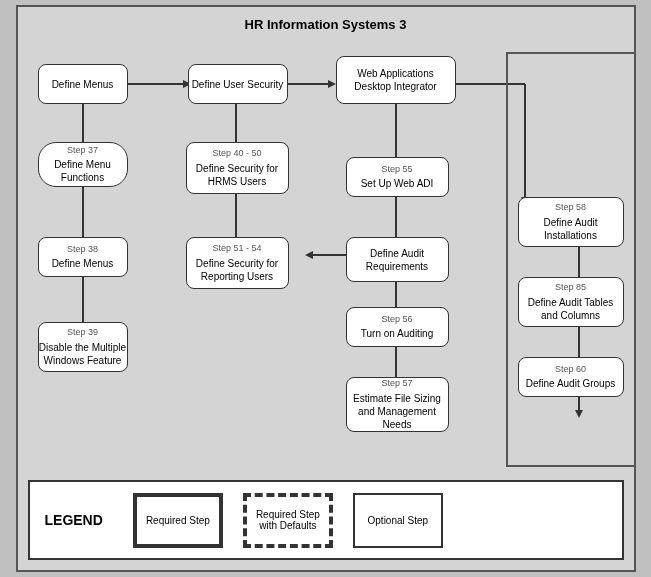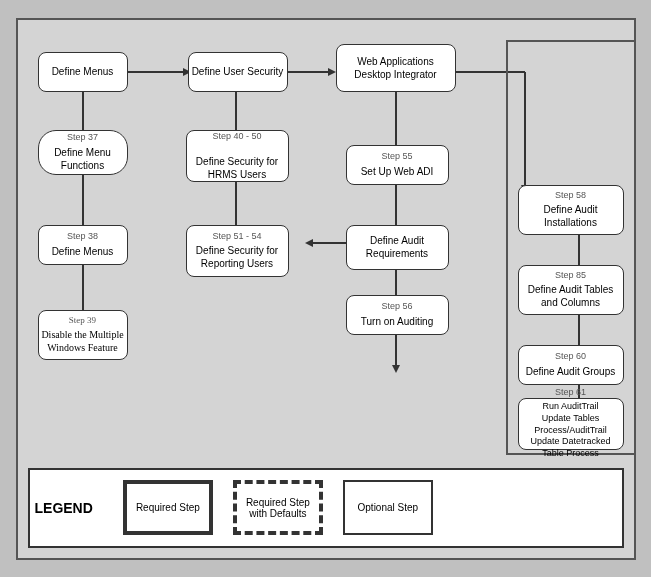--- a/index.html
+++ b/index.html
@@ -49,21 +49,21 @@
     .step-header {
       font-size: 9px;
       color: #555;
       margin-bottom: 2px;
     }
     
     .legend-area {
       background: white;
       border: 2px solid #333;
       margin-top: 8px;
-      padding: 10px 5px;
+      padding: 10px 15px;
       display: flex;
       align-items: center;
       gap: 20px;
       height: 80px;
     }
     .legend-title {
       font-size: 14px;
       font-weight: bold;
       margin-right: 10px;
     }
@@ -92,20 +92,21 @@
     }
     .outer-box {
       border: 2px solid #555;
       position: absolute;
     }
   </style>
 </head>
 <body>
 
 <div class="main-container">
+  <div class="diagram-title">HR Information Systems 3</div>
 
   <div class="diagram-area">
 
     <svg class="arrows-svg" xmlns="http://www.w3.org/2000/svg">
 
       <line x1="95" y1="42" x2="155" y2="42" stroke="#333" stroke-width="2"></line>
       <polygon points="155,38 163,42 155,46" fill="#333"></polygon>
 
       <line x1="258" y1="42" x2="300" y2="42" stroke="#333" stroke-width="2"></line>
       <polygon points="300,38 308,42 300,46" fill="#333"></polygon>
@@ -171,27 +172,27 @@
       <div class="step-header">Step 37</div>
       <div style="white-space:pre-line">Define Menu
 Functions</div>
     </div>
 
     <div class="box rounded" style="left:10px;top:195px;width:90px;height:40px;">
       <div class="step-header">Step 38</div>
       <div>Define Menus</div>
     </div>
 
-    <div class="box rounded" style="left:10px;top:280px;width:90px;height:50px;font-family:Liberation Serif, serif;">
+    <div class="box rounded" style="left:10px;top:280px;width:90px;height:50px;">
       <div class="step-header">Step 39</div>
       <div style="white-space:pre-line">Disable the Multiple
 Windows Feature</div>
     </div>
 
-    <div class="box rounded" style="left:158px;top:100px;width:103px;height:52px;justify-content:space-between;">
+    <div class="box rounded" style="left:158px;top:100px;width:103px;height:52px;">
       <div class="step-header">Step 40 - 50</div>
       <div style="white-space:pre-line">Define Security for
 HRMS Users</div>
     </div>
 
     <div class="box rounded" style="left:158px;top:195px;width:103px;height:52px;">
       <div class="step-header">Step 51 - 54</div>
       <div style="white-space:pre-line">Define Security for
 Reporting Users</div>
     </div>
@@ -204,48 +205,46 @@
     <div class="box rounded" style="left:318px;top:195px;width:103px;height:45px;">
       <div style="white-space:pre-line">Define Audit
 Requirements</div>
     </div>
 
     <div class="box rounded" style="left:318px;top:265px;width:103px;height:40px;">
       <div class="step-header">Step 56</div>
       <div>Turn on Auditing</div>
     </div>
 
+    <div class="box rounded" style="left:318px;top:335px;width:103px;height:55px;">
+      <div class="step-header">Step 57</div>
+      <div style="white-space:pre-line">Estimate File Sizing
+and Management
+Needs</div>
+    </div>
 
     <div class="outer-box" style="left:478px;top:10px;width:130px;height:415px;"></div>
 
     <div class="box rounded" style="left:490px;top:155px;width:106px;height:50px;">
       <div class="step-header">Step 58</div>
       <div style="white-space:pre-line">Define Audit
 Installations</div>
     </div>
 
     <div class="box rounded" style="left:490px;top:235px;width:106px;height:50px;">
       <div class="step-header">Step 85</div>
       <div style="white-space:pre-line">Define Audit Tables
 and Columns</div>
     </div>
 
     <div class="box rounded" style="left:490px;top:315px;width:106px;height:40px;">
       <div class="step-header">Step 60</div>
       <div>Define Audit Groups</div>
     </div>
 
-    <div class="box rounded" style="left:490px;top:368px;width:106px;height:52px;">
-      <div class="step-header">Step 61</div>
-      <div style="white-space:pre-line;font-size:9px;">Run AuditTrail
-Update Tables
-Process/AuditTrail
-Update Datetracked
-Table Process</div>
-    </div>
 
   </div>
 
   <div class="legend-area">
     <div class="legend-title">LEGEND</div>
     <div class="legend-box thick-border">
       <span>Required Step</span>
     </div>
     <div class="legend-box thick-border" style="border-style: dashed;">
       <span style="white-space:pre-line;text-align:center;">Required Step

